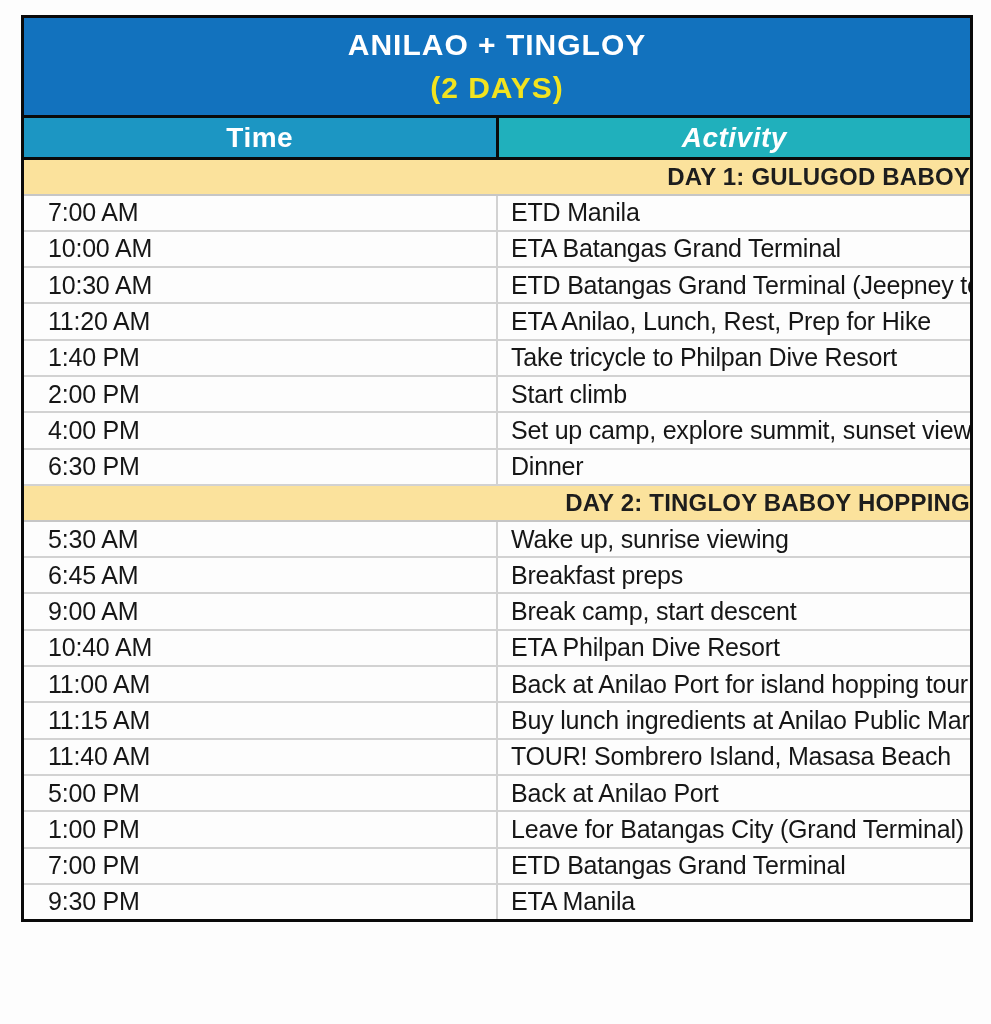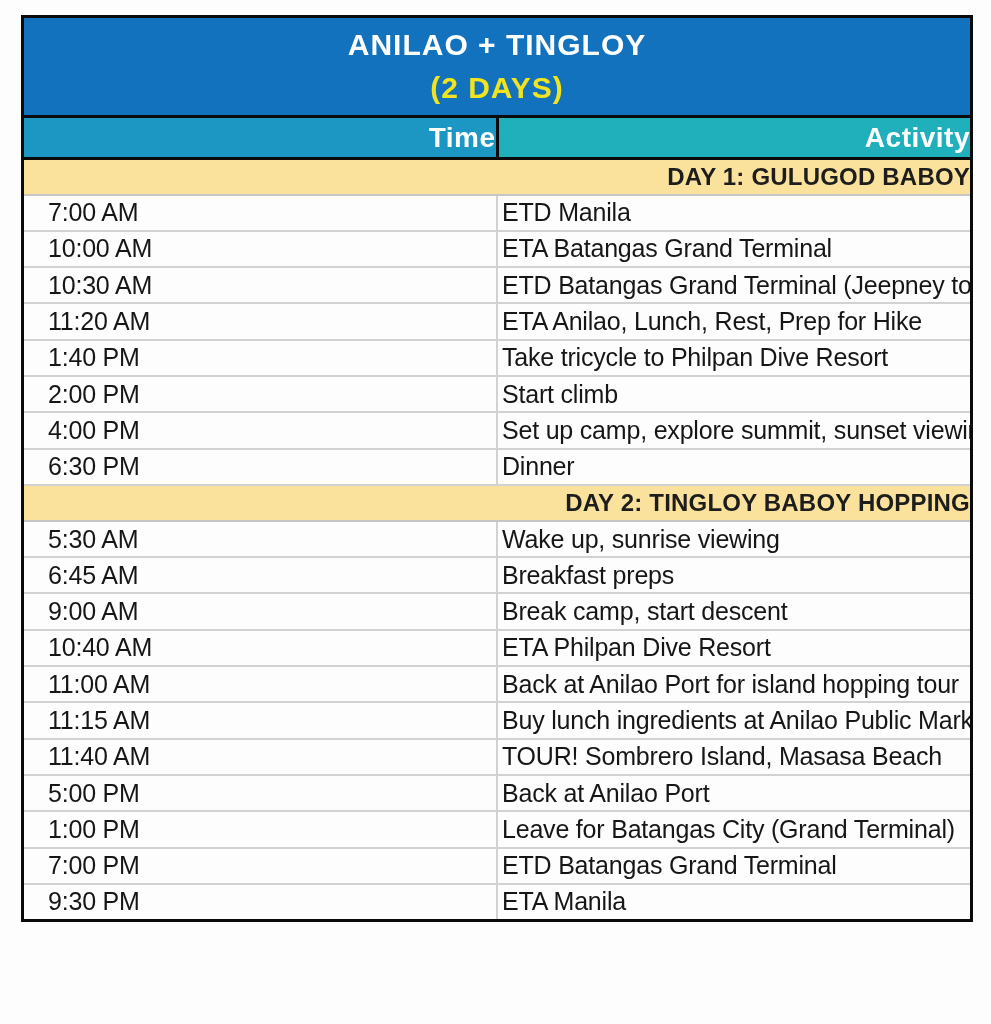--- a/index.html
+++ b/index.html
@@ -43,30 +43,30 @@
     line-height: 1.0;
     margin: 5px 0;
   }
   .title-line.duration { color: var(--accent-yellow); margin-top: 13px; }
   .col-hdr {
     height: 42px;
     color: #FFFFFF;
     font-weight: bold;
     font-size: 28px;
     letter-spacing: 0.5px;
-    text-align: right;
+    text-align: center;
     vertical-align: middle;
     border-bottom: 3px solid var(--outer-border);
   }
   .col-hdr.time {
     width: 226px;
     background: var(--time-hdr-bg);
     border-right: 3px solid var(--outer-border);
   }
-  .col-hdr.activity { background: var(--activity-hdr-bg); }
+  .col-hdr.activity { background: var(--activity-hdr-bg); font-style: italic; }
   tr.day-row td {
     height: 36px;
     background: var(--day-band-bg);
     color: #1D1D1D;
     font-weight: bold;
     font-size: 24px;
     letter-spacing: 0.2px;
     text-align: right;
     vertical-align: middle;
     border-bottom: 2px solid #C6C6C6;
@@ -79,21 +79,21 @@
     vertical-align: middle;
     border-bottom: 2px solid var(--row-border);
     white-space: nowrap;
     overflow: hidden;
   }
   tr.data-row:last-child td { border-bottom: none; }
   td.time-cell {
     border-right: 2px solid var(--row-border);
     padding-left: 24px;
   }
-  td.activity-cell { text-align: left; padding-left: 4px; }
+  td.activity-cell { text-align: left; padding-left: 13px; }
 </style>
 </head>
 <body>
 
 <div class="canvas">
   <table class="itinerary">
     <thead>
       <tr>
         <td class="title-cell" colspan="2">
           <div class="title-line">ANILAO + TINGLOY</div>

